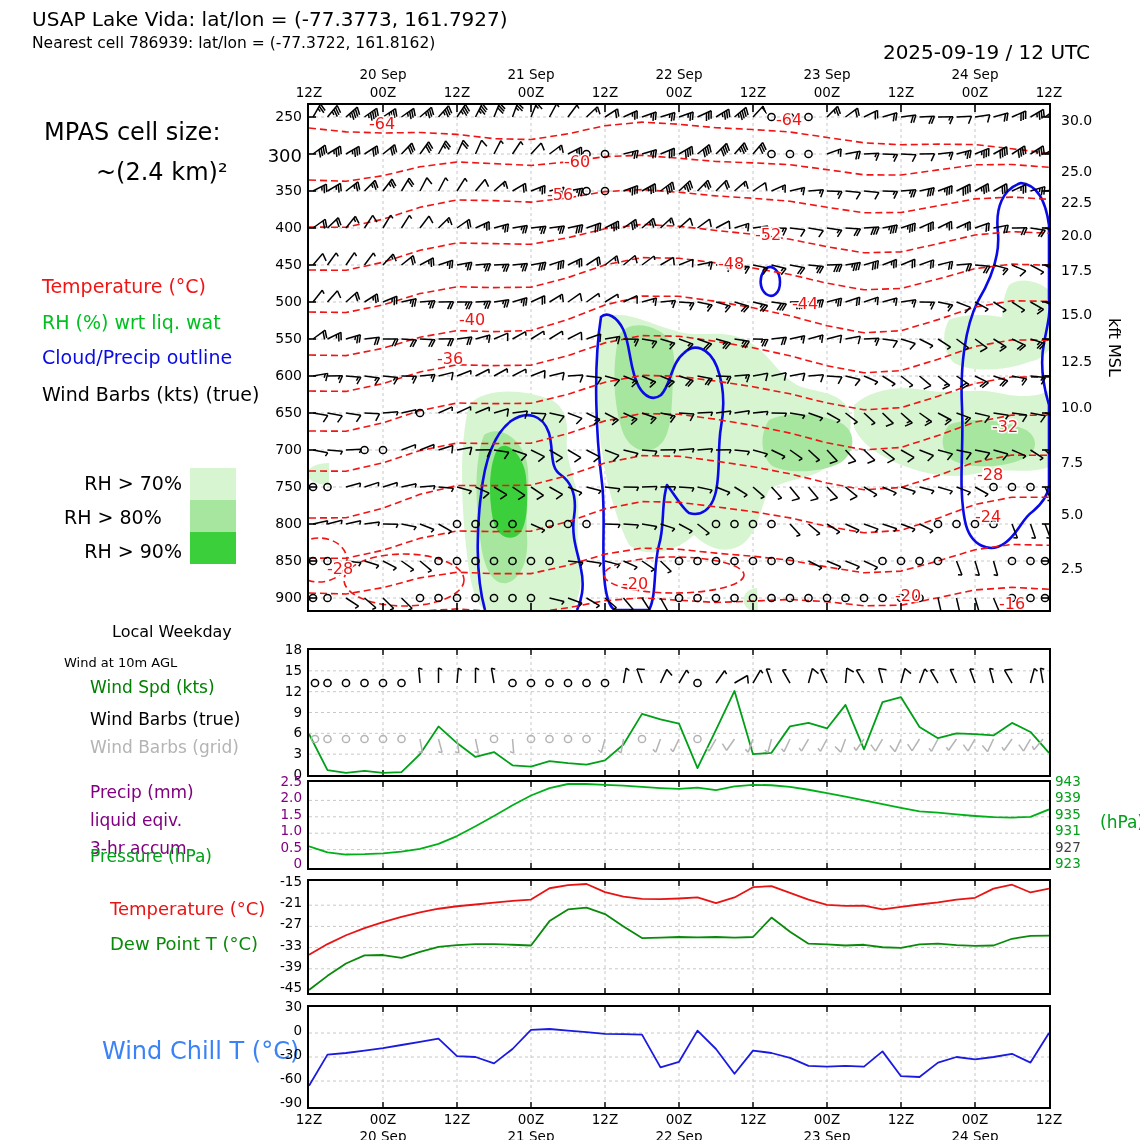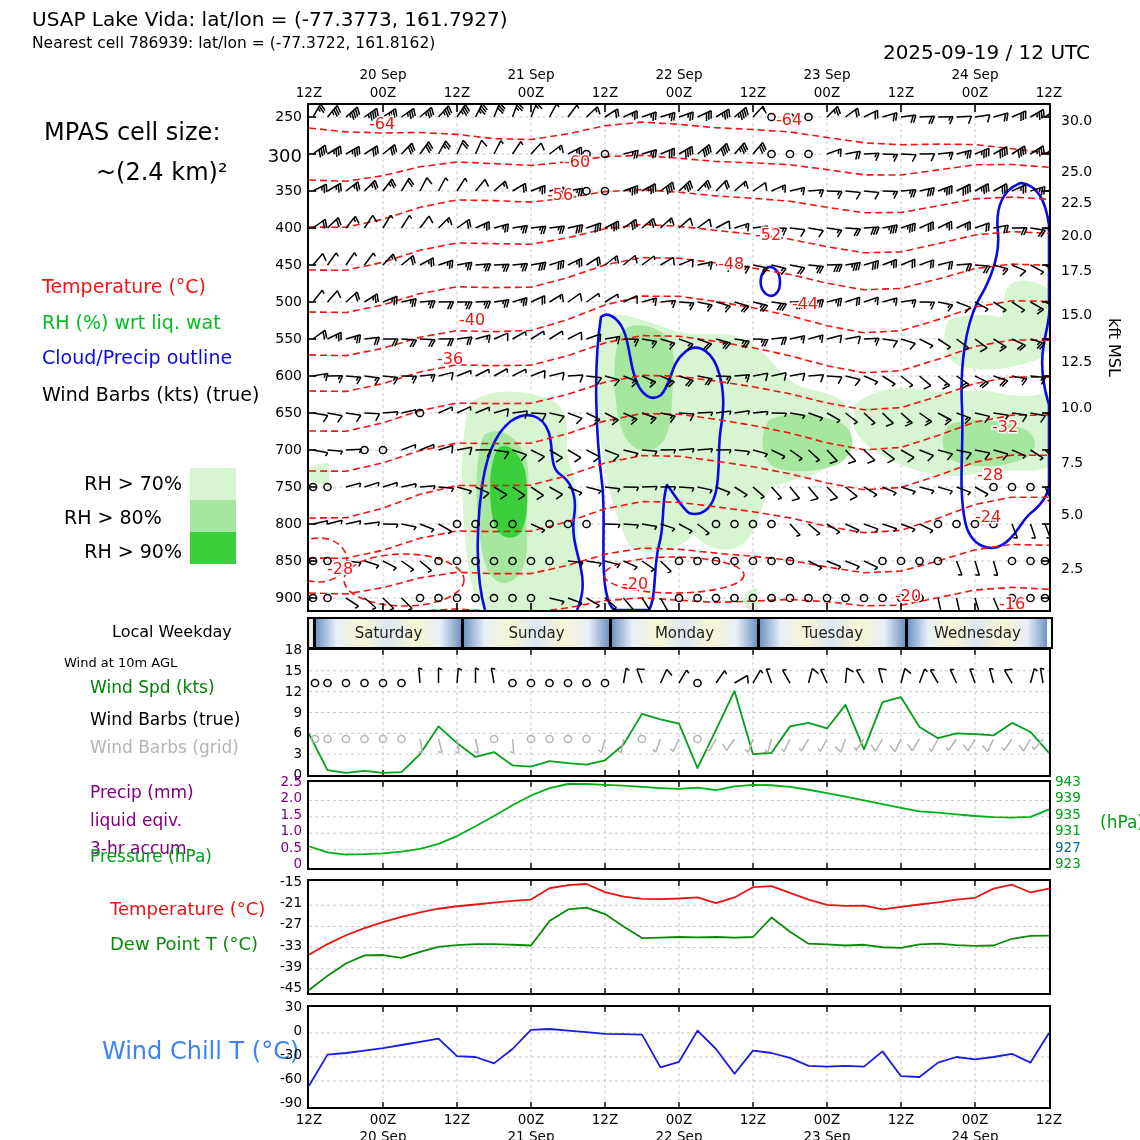--- a/index.html
+++ b/index.html
@@ -1650,40 +1650,20 @@
         <line x1="444" y1="0" x2="444" y2="7" stroke="#000" stroke-width="1.6"></line>
         <line x1="444" y1="498" x2="444" y2="505" stroke="#000" stroke-width="1.6"></line>
         <line x1="518" y1="0" x2="518" y2="7" stroke="#000" stroke-width="1.6"></line>
         <line x1="518" y1="498" x2="518" y2="505" stroke="#000" stroke-width="1.6"></line>
         <line x1="592" y1="0" x2="592" y2="7" stroke="#000" stroke-width="1.6"></line>
         <line x1="592" y1="498" x2="592" y2="505" stroke="#000" stroke-width="1.6"></line>
         <line x1="666" y1="0" x2="666" y2="7" stroke="#000" stroke-width="1.6"></line>
         <line x1="666" y1="498" x2="666" y2="505" stroke="#000" stroke-width="1.6"></line>
       </svg>
 </div>
-<div class="daystrip">
-      <div id="daybands" style="position:relative;width:738px;height:28px;overflow:hidden;">
-        <div class="dayband first" style="left:0px;width:4px;"></div>
-        <div class="dayband" style="left:4px;width:148px;">
-          <span>Saturday</span>
-        </div>
-        <div class="dayband" style="left:152px;width:148px;">
-          <span>Sunday</span>
-        </div>
-        <div class="dayband" style="left:300px;width:148px;">
-          <span>Monday</span>
-        </div>
-        <div class="dayband" style="left:448px;width:148px;">
-          <span>Tuesday</span>
-        </div>
-        <div class="dayband" style="left:596px;width:142px;">
-          <span>Wednesday</span>
-        </div>
-      </div>
-    </div>
 <div class="panel" style="left:283px;top:648px;width:740px;height:125px;">
   <svg id="wind-svg" width="740" height="125" viewBox="0 0 740 125">
         <line x1="74" y1="0" x2="74" y2="125" stroke="#c8c8c8" stroke-width="1" stroke-dasharray="3,3"></line>
         <line x1="148" y1="0" x2="148" y2="125" stroke="#c8c8c8" stroke-width="1" stroke-dasharray="3,3"></line>
         <line x1="222" y1="0" x2="222" y2="125" stroke="#c8c8c8" stroke-width="1" stroke-dasharray="3,3"></line>
         <line x1="296" y1="0" x2="296" y2="125" stroke="#c8c8c8" stroke-width="1" stroke-dasharray="3,3"></line>
         <line x1="370" y1="0" x2="370" y2="125" stroke="#c8c8c8" stroke-width="1" stroke-dasharray="3,3"></line>
         <line x1="444" y1="0" x2="444" y2="125" stroke="#c8c8c8" stroke-width="1" stroke-dasharray="3,3"></line>
         <line x1="518" y1="0" x2="518" y2="125" stroke="#c8c8c8" stroke-width="1" stroke-dasharray="3,3"></line>
         <line x1="592" y1="0" x2="592" y2="125" stroke="#c8c8c8" stroke-width="1" stroke-dasharray="3,3"></line>
@@ -2029,21 +2009,21 @@
       <div class="tick right" style="left:248px;top:773px;width:30px;color:#800080;">2.5</div>
       <div class="tick right" style="left:248px;top:789.4px;width:30px;color:#800080;">2.0</div>
       <div class="tick right" style="left:248px;top:805.8px;width:30px;color:#800080;">1.5</div>
       <div class="tick right" style="left:248px;top:822.2px;width:30px;color:#800080;">1.0</div>
       <div class="tick right" style="left:248px;top:838.6px;width:30px;color:#800080;">0.5</div>
       <div class="tick right" style="left:248px;top:855px;width:30px;color:#800080;">0</div>
       <div class="tick" style="left:1031px;top:773px;color:#00a018;">943</div>
       <div class="tick" style="left:1031px;top:789.4px;color:#00a018;">939</div>
       <div class="tick" style="left:1031px;top:805.8px;color:#00a018;">935</div>
       <div class="tick" style="left:1031px;top:822.2px;color:#00a018;">931</div>
-      <div class="tick" style="left:1031px;top:838.6px;color:#0369a1;">927</div>
+      <div class="tick" style="left:1031px;top:838.6px;color:#404040;">927</div>
       <div class="tick" style="left:1031px;top:855px;color:#00a018;">923</div>
       <div class="tick right" style="left:244px;top:873px;width:34px;">-15</div>
       <div class="tick right" style="left:244px;top:894.2px;width:34px;">-21</div>
       <div class="tick right" style="left:244px;top:915.4px;width:34px;">-27</div>
       <div class="tick right" style="left:244px;top:936.6px;width:34px;">-33</div>
       <div class="tick right" style="left:244px;top:957.8px;width:34px;">-39</div>
       <div class="tick right" style="left:244px;top:979px;width:34px;">-45</div>
       <div class="tick right" style="left:244px;top:998px;width:34px;">30</div>
       <div class="tick right" style="left:244px;top:1022px;width:34px;">0</div>
       <div class="tick right" style="left:244px;top:1046px;width:34px;">-30</div>

